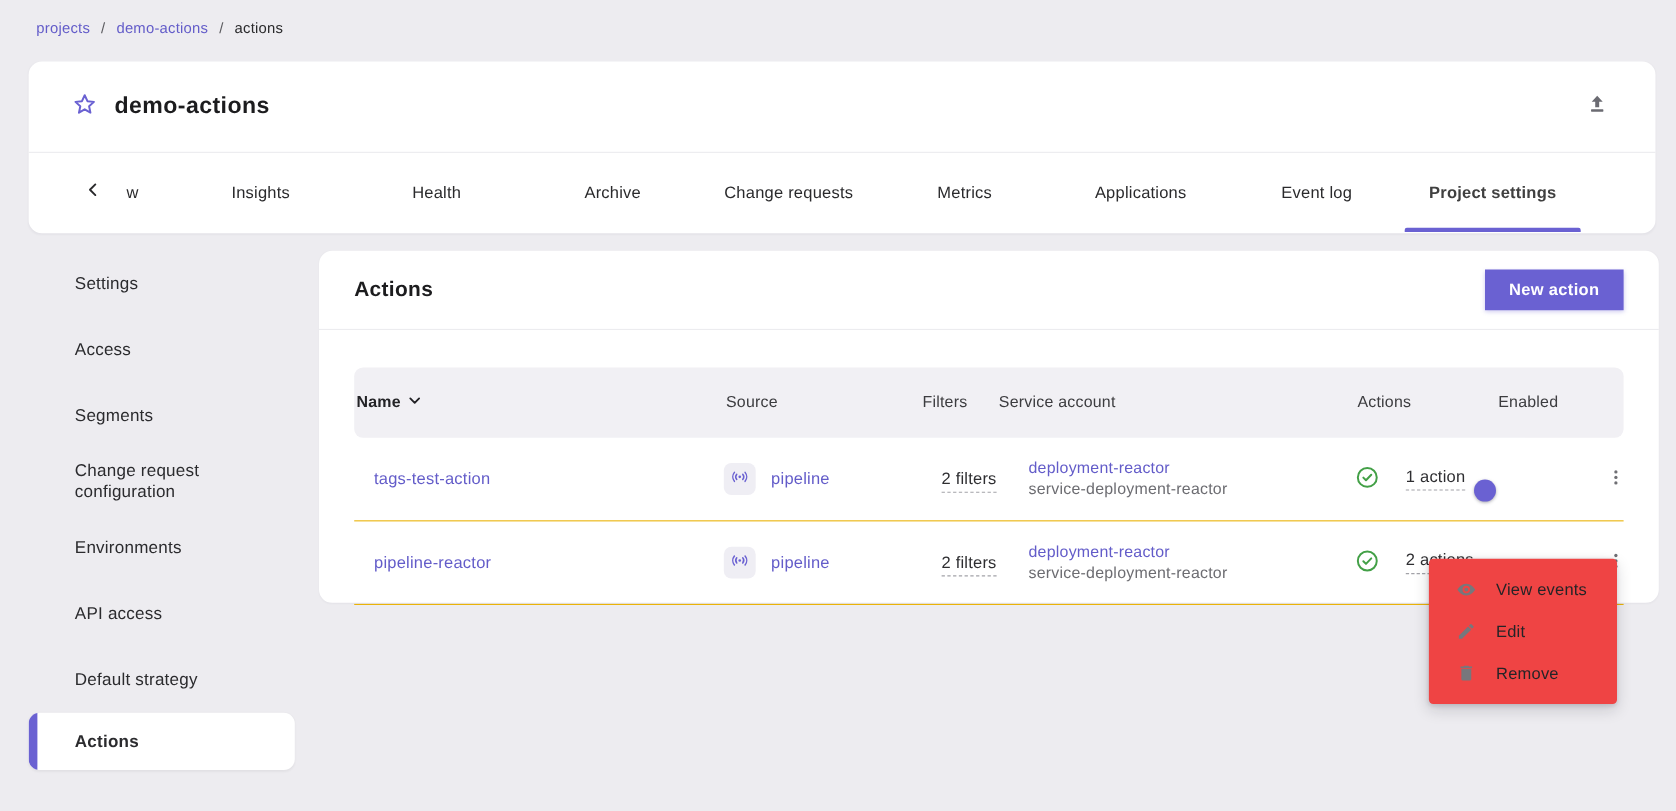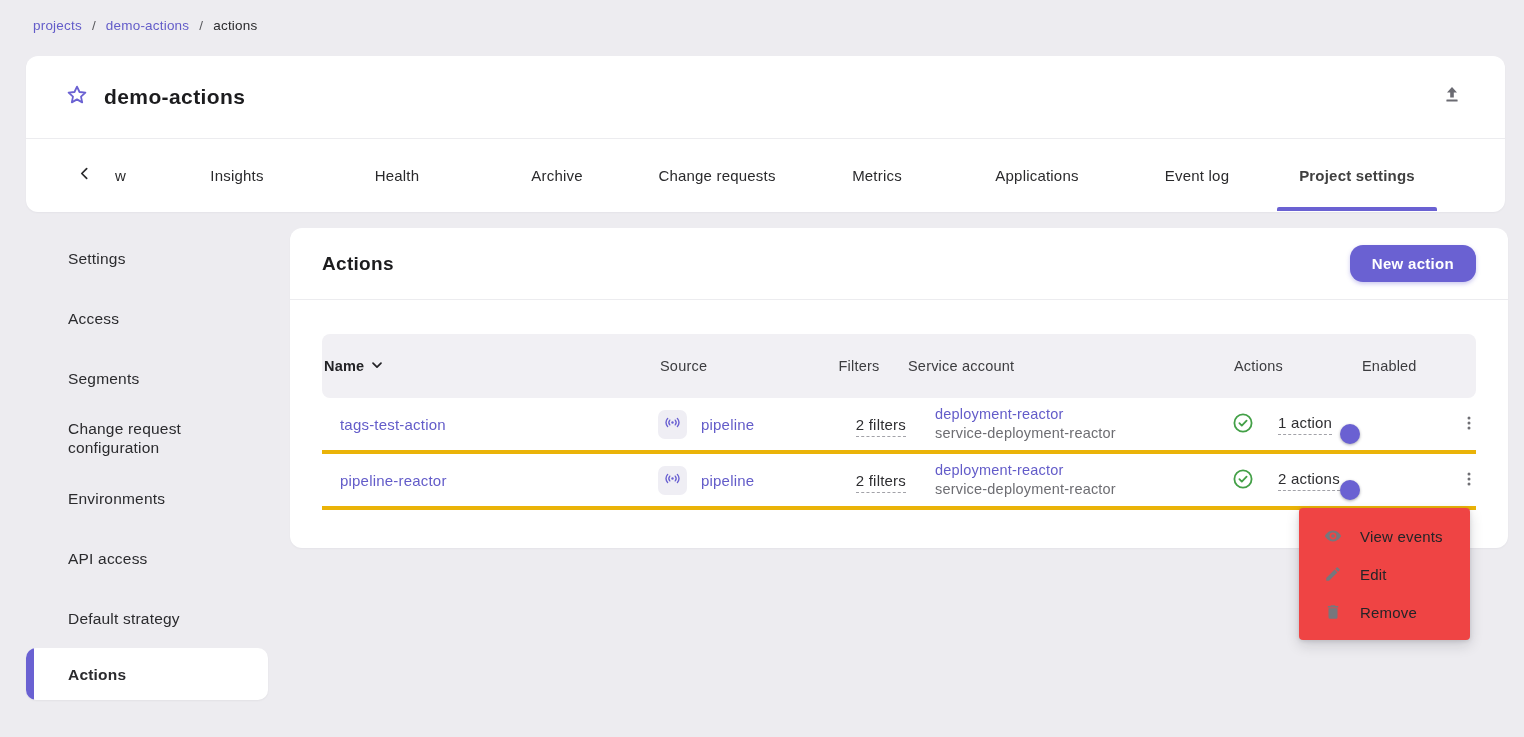--- a/index.html
+++ b/index.html
@@ -79,39 +79,39 @@
     box-shadow:0 1px 2px rgba(30,30,40,.04);
   }
   .panel-header {
     height:72px; display:flex; align-items:center;
     padding:0 32px; border-bottom:1px solid #ececef;
   }
   .panel-title { font-size:19px; font-weight:600; color:#1c1c1e; letter-spacing:.3px; }
   .new-action-btn {
     margin-left:auto; background:#6a61d2; color:#fff; border:none;
     font-family:inherit; font-size:15px; font-weight:600; letter-spacing:.3px;
-    padding:0 22px; height:37px; border-radius:13px; cursor:pointer;
+    padding:0 22px; height:37px; border-radius:0; cursor:pointer;
     box-shadow:0 2px 4px rgba(106,97,210,.35);
   }
 
   
   .table-wrap { padding:34px 32px 0; }
   .grid-row {
     display:grid;
     grid-template-columns:336px 152px 96px 326px 128px 92px 1fr;
     align-items:center;
   }
   .thead {
     background:#f1f0f4; border-radius:8px; height:64px;
     font-size:14.5px; color:#3c3c3f;
   }
   .thead .th { padding-left:2px; }
   .th-name { display:flex; align-items:center; gap:7px; font-weight:700; color:#232326; padding-left:18px; cursor:pointer; }
   .th-filters { text-align:center; }
-  .tbody-row { height:56px; border-bottom:4px solid #eab308; font-size:15px; }
+  .tbody-row { height:76px; border-bottom:1px solid #eab308; font-size:15px; }
   .cell-name { padding-left:18px; }
   .cell-source { display:flex; align-items:center; gap:14px; }
   .source-badge {
     width:29px; height:29px; border-radius:7px; background:#efeef4;
     display:flex; align-items:center; justify-content:center;
   }
   .cell-filters { text-align:right; }
   .dashed { color:#2e2e31; text-decoration:none; border-bottom:1.5px dashed #a2a2a8; padding-bottom:3px; cursor:pointer; }
   .cell-sa { line-height:19px; font-size:14.5px;margin-left:29px; }
   .cell-sa .sa-sub { color:#6d6d72; }

